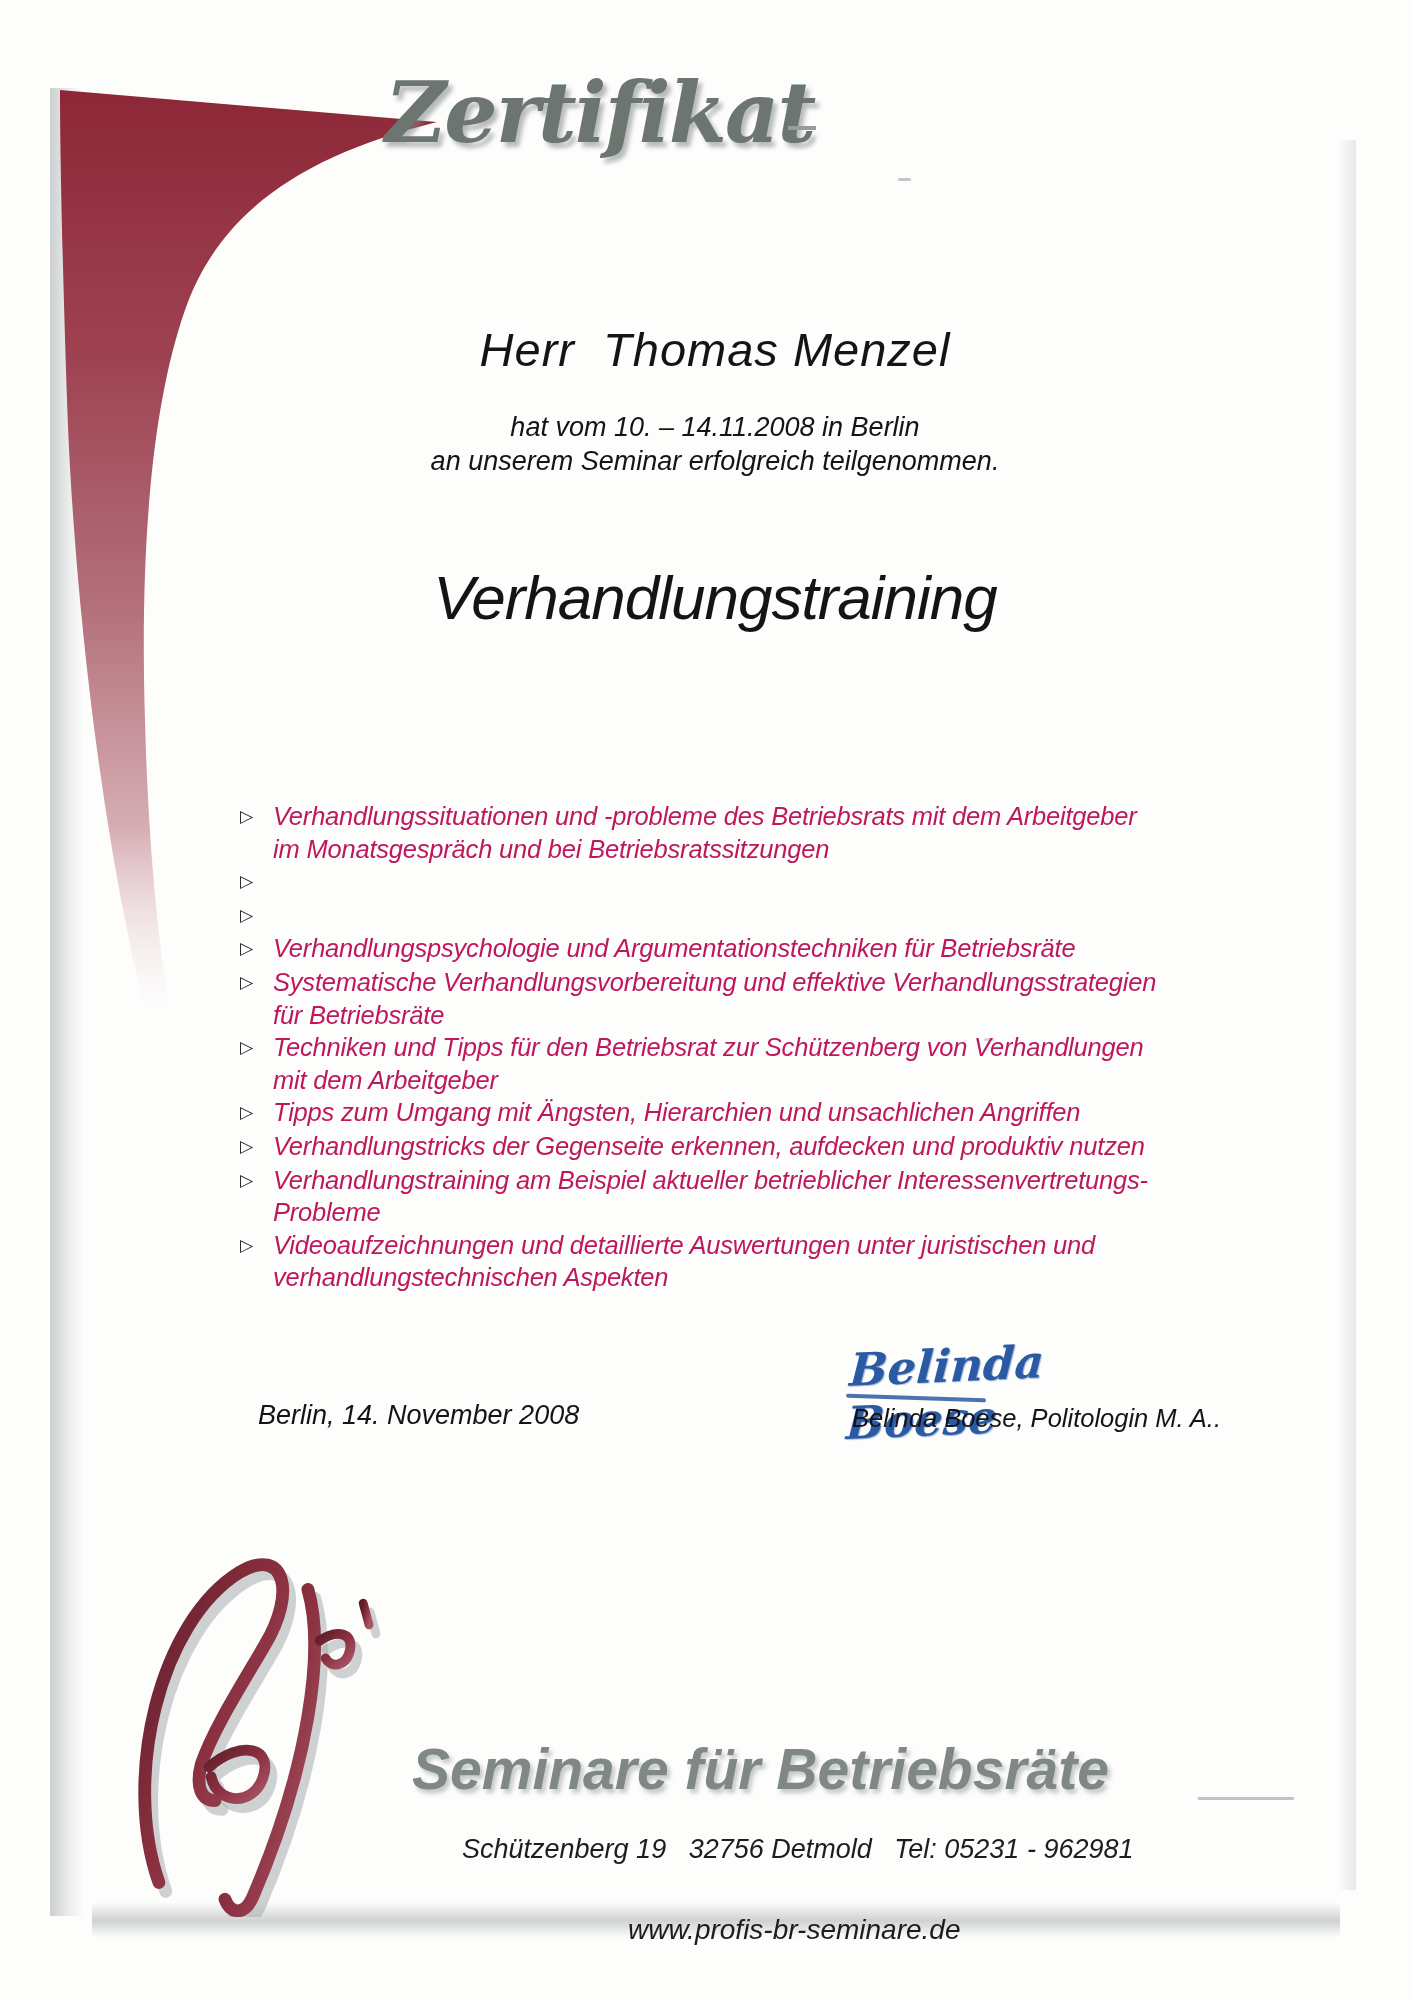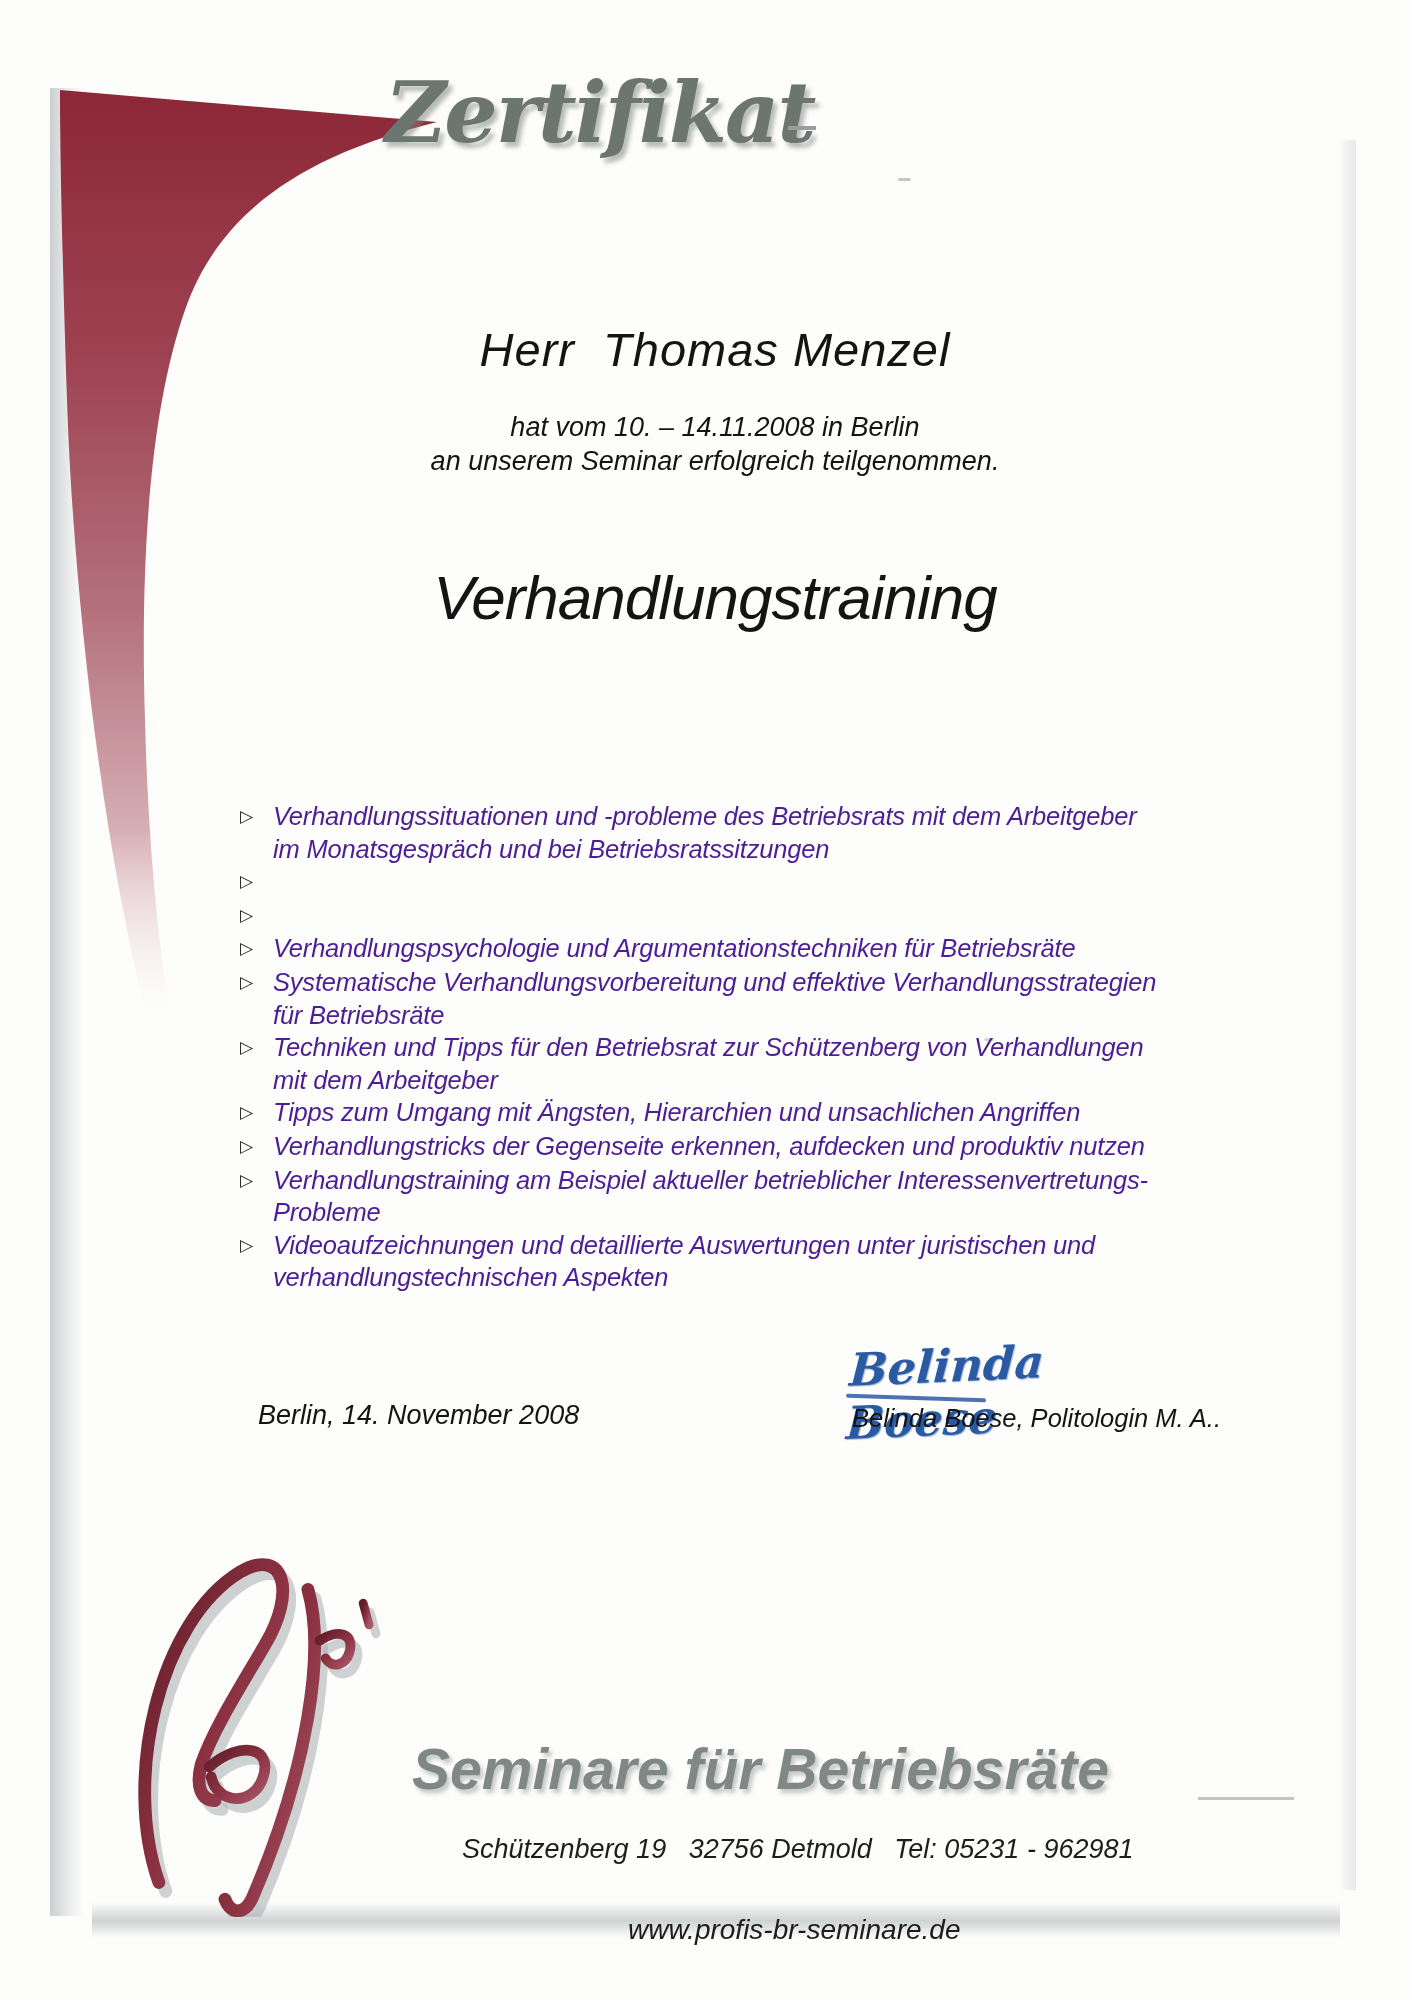--- a/index.html
+++ b/index.html
@@ -31,21 +31,21 @@
   .centered{position:absolute;left:0;width:1410px;text-align:center;transform:translateX(10px);
     color:#141414;font-style:italic;}
   .recipient{top:322px;font-size:47px;letter-spacing:1px;white-space:pre;}
   .intro{top:410px;font-size:27px;line-height:34px;white-space:pre-line;}
   .seminar{top:562px;font-size:62px;letter-spacing:-1px;}
 
   
   .topics{position:absolute;left:240px;top:800px;width:960px;}
   .topic{display:flex;align-items:flex-start;}
   .bullet{flex:0 0 33px;font-style:normal;font-size:17px;line-height:32.6px;color:#222;padding-top:1px;}
-  .topic-text{font-style:italic;font-size:25.5px;line-height:32.6px;color:#4c1d95;
+  .topic-text{font-style:italic;font-size:25.5px;line-height:32.6px;color:#be185d;
     letter-spacing:-.2px;white-space:pre-line;}
 
   
   .place-date{position:absolute;left:258px;top:1400px;font-style:italic;font-size:27px;color:#141414;text-align:center;}
   .sig-script{position:absolute;left:848px;top:1336px;width:360px;
     font-family:"DejaVu Serif",serif;font-style:italic;font-weight:700;
     font-size:45px;color:#2b5aa4;transform:rotate(-2.5deg) skewX(-6deg);
     letter-spacing:0px;text-shadow:1px 1px 1px rgba(43,90,164,.45);}
   .sig-underline{position:absolute;left:846px;top:1396px;width:140px;height:4px;background:#2b5aa4;
     transform:rotate(2deg);border-radius:2px;opacity:.85;}

